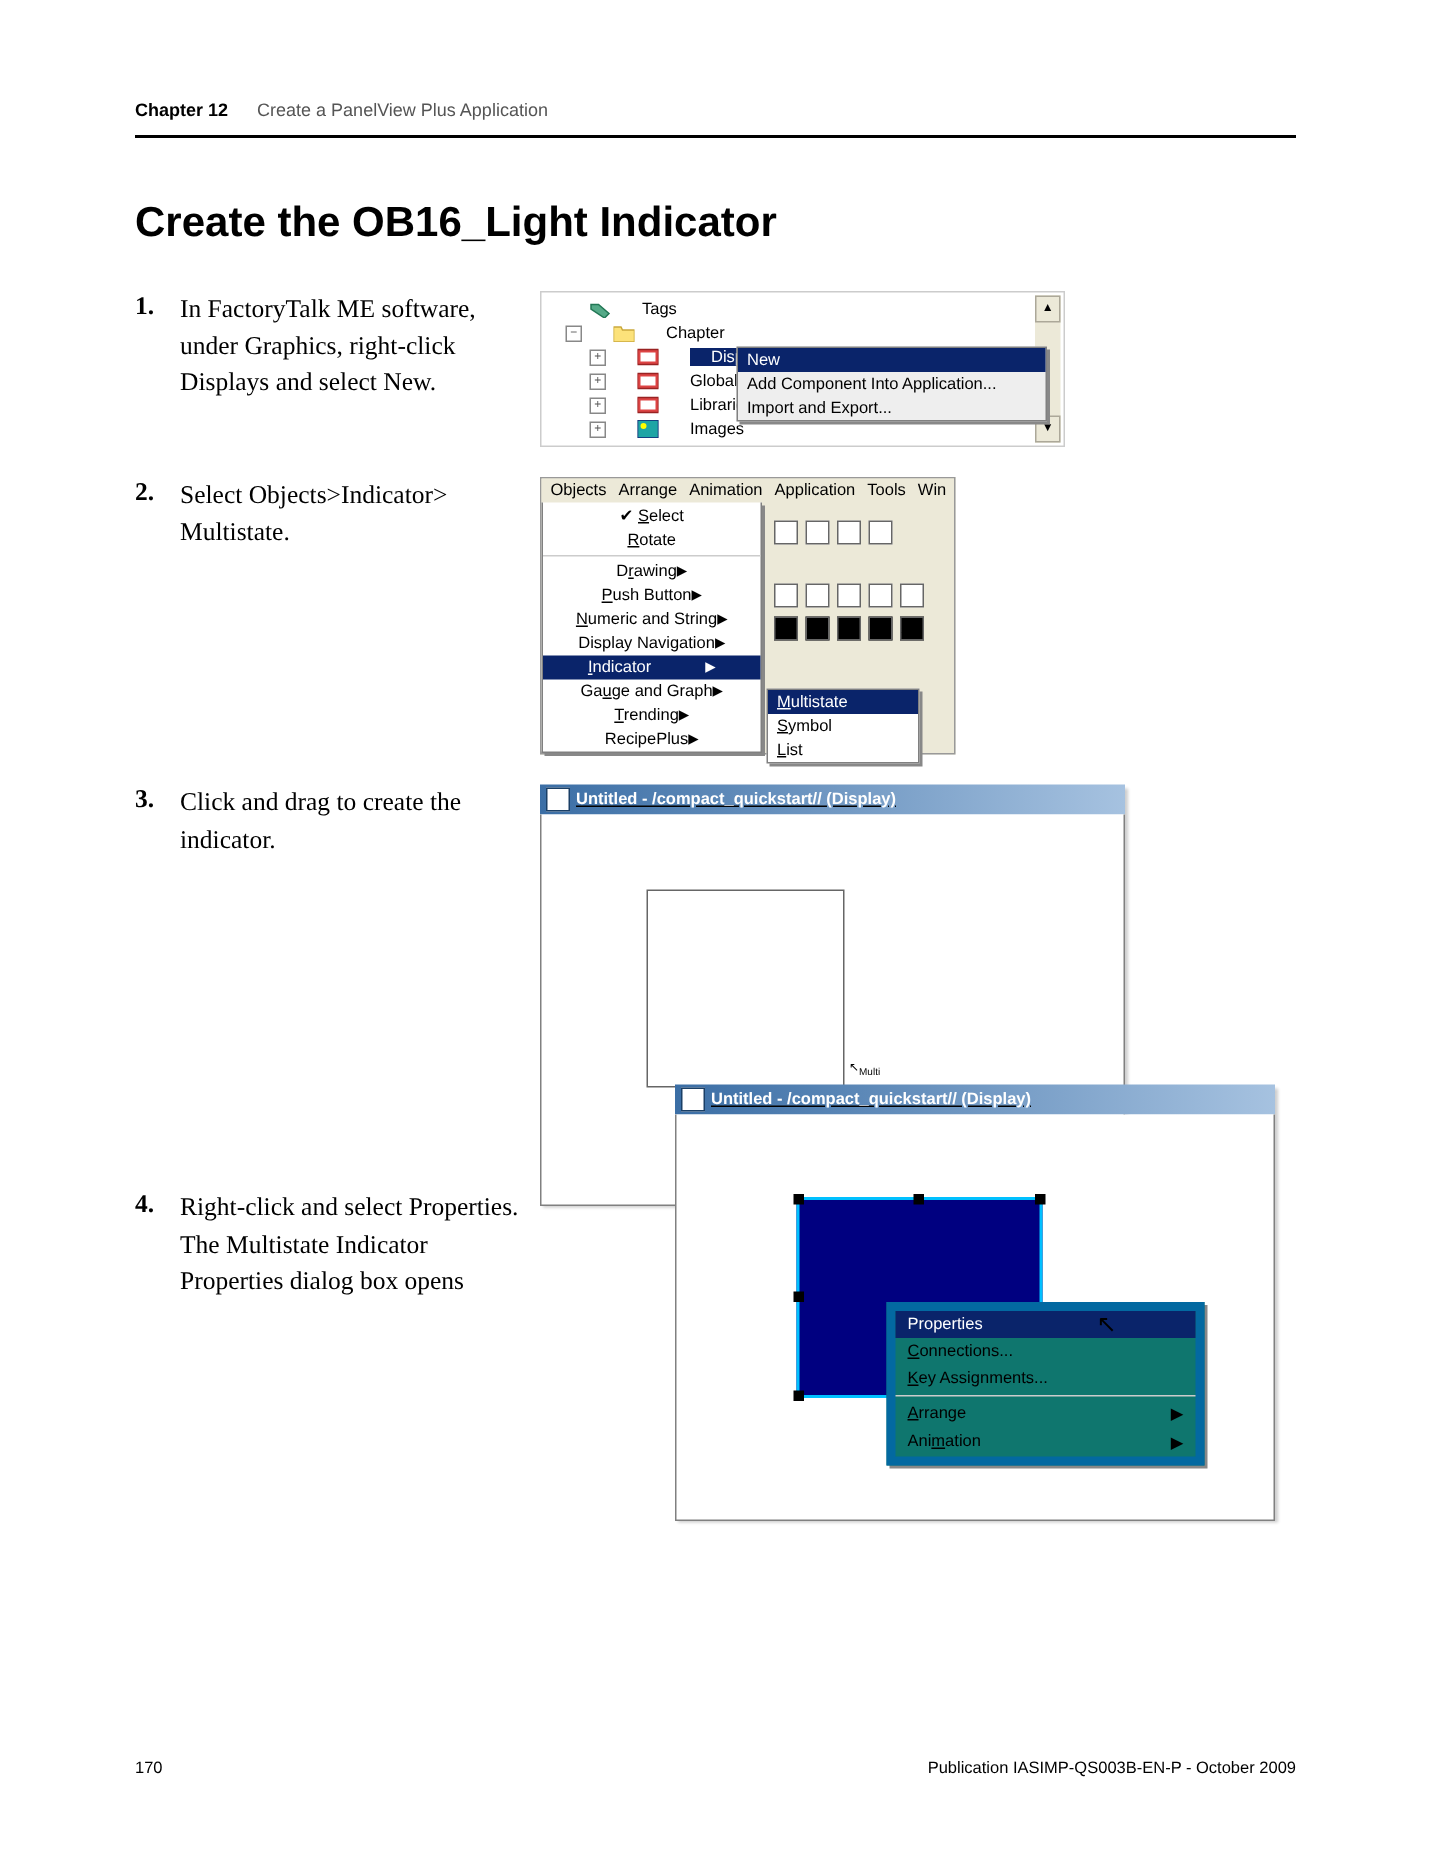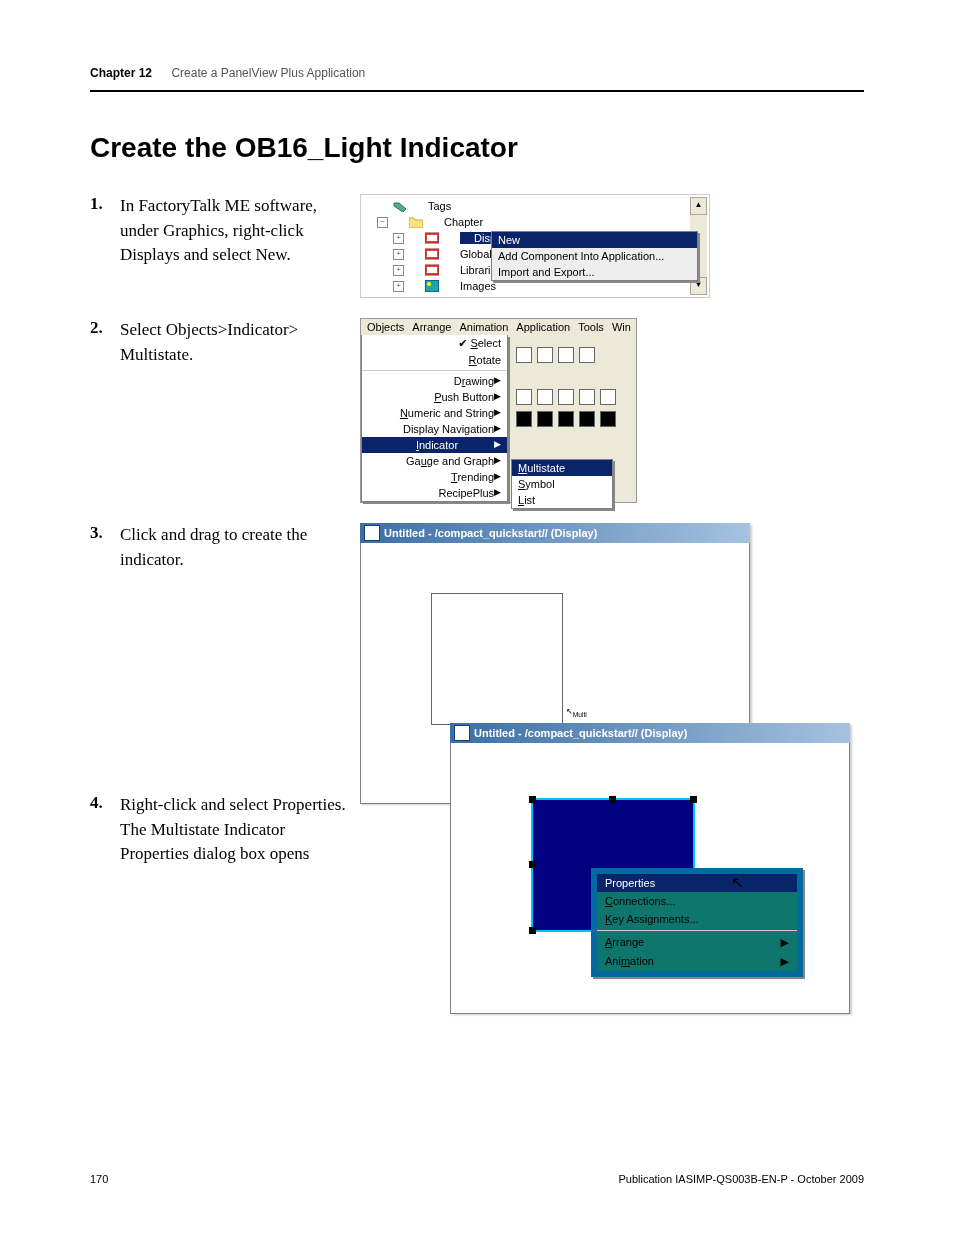--- a/index.html
+++ b/index.html
@@ -159,22 +159,22 @@
   }
   .fig2-menu {
     width: 145px;
     background: #fff;
     border: 1px solid #808080;
     border-top: none;
     box-shadow: 2px 2px 0 #888;
   }
   .fig2-menu .mi {
     display: flex;
-    justify-content: flex-end;
-    padding: 2px 6px;
+    justify-content: center;
+    padding: 2px 18px;
     font-size: 11px;
   }
   .fig2-menu .mi .arrow { font-size: 9px; }
   .fig2-menu .mi.sel-item {
     background: #0a246a;
     color: #fff;
     gap: 36px;
   }
   .fig2-menu .sep { border-top: 1px solid #ccc; margin: 2px 0; }
   .fig2-sub {
@@ -206,20 +206,21 @@
   .fig2-icons .ico {
     width: 14px; height: 14px;
     border: 1px solid #666;
     background: #fff;
   }
   .win {
     font-family: Tahoma, Arial, sans-serif;
     font-size: 11px;
     position: absolute;
     box-shadow: 2px 2px 2px rgba(0,0,0,0.2);
+    text-decoration: underline;
   }
   .win .tb {
     display: flex;
     align-items: center;
     height: 20px;
     background: linear-gradient(to right, #3b6ea5, #a6c2e0);
     color: #fff;
     font-weight: bold;
     padding: 0 4px;
     gap: 4px;

